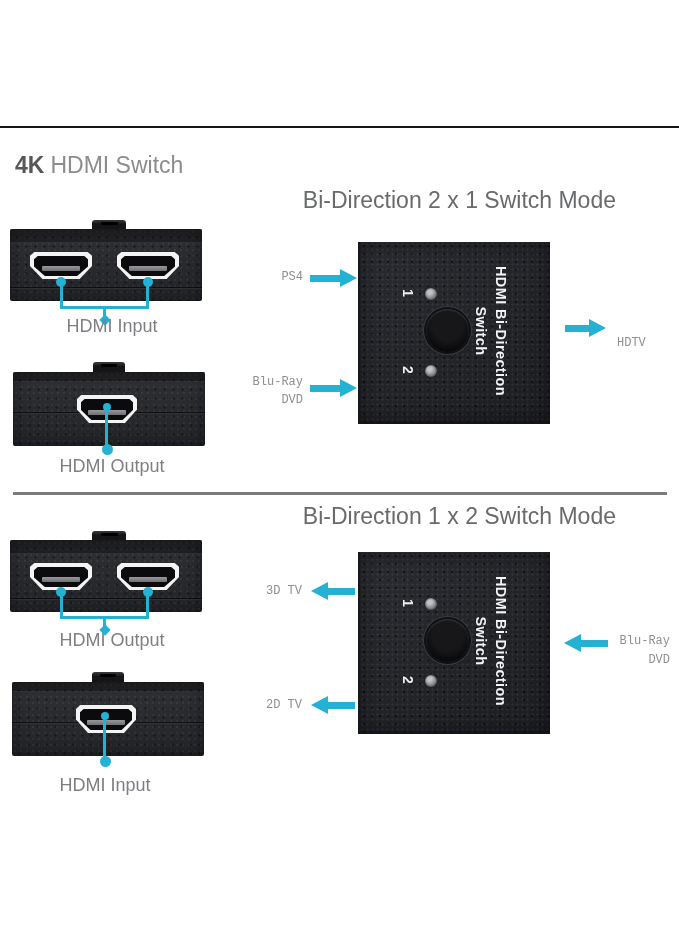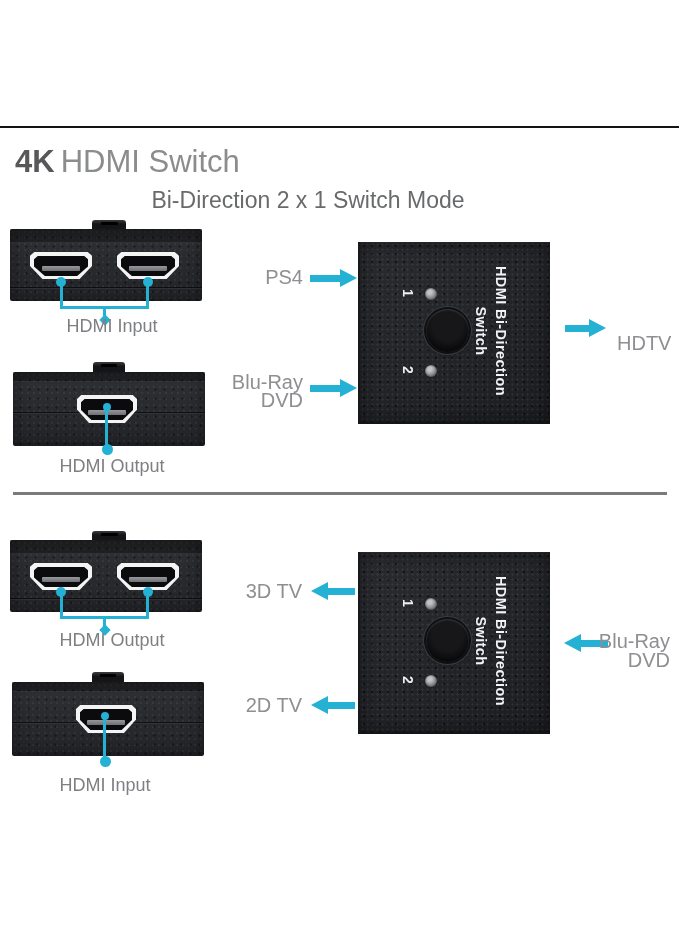--- a/index.html
+++ b/index.html
@@ -2,23 +2,23 @@
 <html><head>
 <meta charset="utf-8">
 <style>
   html,body { margin:0; padding:0; background:#ffffff; }
   .stage {
     position:relative; width:679px; height:925px; background:#ffffff;
     font-family:"Liberation Sans", sans-serif; overflow:hidden;
   }
   
   .top-rule { position:absolute; left:0; top:126px; width:679px; height:2px; background:#141414; }
-  .brand { position:absolute; left:15px; top:144px; font-size:31px; color:#8b8c8e; white-space:nowrap; }
+  .brand { position:absolute; left:15px; top:152px; font-size:23px; color:#8b8c8e; white-space:nowrap; }
   .brand-bold { color:#58585a; font-weight:bold; margin-right:6px; }
-  .sec-heading { position:absolute; left:0; width:616px; text-align:center; font-size:23px; color:#696a6c; }
+  .sec-heading { position:absolute; left:0; width:616px; text-align:right; font-size:23px; color:#696a6c; }
   .divider { position:absolute; left:13px; top:492px; width:654px; height:3px; background:#7a7b7d; }
 
   
   .device { position:absolute; width:192px; }
   .dev-tab {
     position:absolute; top:0; background:linear-gradient(180deg,#3a3b3e,#151517 40%);
     border-radius:3px 3px 0 0;
   }
   .dev-tab::after { content:""; position:absolute; left:25%; top:2px; width:50%; height:3px; background:#000; border-radius:1px; }
   .dual .dev-tab { left:82px; width:34px; height:10px; }
@@ -59,21 +59,21 @@
   .c-dot { border-radius:50%; }
   .c-diamond { transform:rotate(45deg); }
 
   
   .arrow { position:absolute; display:flex; align-items:center; height:18px; }
   .arrow .shaft { height:7px; background:#25b1d4; }
   .arrow .head-r { width:0; height:0; border-top:9px solid transparent; border-bottom:9px solid transparent; border-left:17px solid #25b1d4; }
   .arrow .head-l { width:0; height:0; border-top:9px solid transparent; border-bottom:9px solid transparent; border-right:17px solid #25b1d4; }
 
   
-  .lbl { position:absolute; color:#8e8f92; font-size:20px; line-height:19px; white-space:nowrap; }
+  .lbl { position:absolute; color:#8e8f92; font-size:12px; line-height:19px; white-space:nowrap;font-family:Liberation Mono, monospace; }
   .lbl2 { line-height:18px; }
   .lbl-r { text-align:right; }
 
   
   .switchbox { position:absolute; left:358px; width:190px; height:180px;
     background-color:#222327;
     background-image:
       radial-gradient(rgba(255,255,255,.06) 1px, transparent 1.3px),
       radial-gradient(rgba(0,0,0,.5) 1px, transparent 1.3px),
       linear-gradient(145deg,#2b2c31 0%,#232428 55%,#1d1e22 100%);
@@ -181,20 +181,21 @@
   </div>
 
   <div class="arrow" style="left:565px; top:319px;">
     <div class="shaft" style="width:24px;"></div>
     <div class="head-r"></div>
   </div>
   <div class="lbl" style="left:617px; top:334px;">HDTV</div>
 
   <div class="divider"></div>
 
+  <div class="sec-heading" style="top:503px;">Bi-Direction 1 x 2 Switch Mode</div>
 
   <div class="device dual" style="left:10px; top:531px;">
     <div class="dev-tab"></div>
     <div class="dev-body">
       <div class="dev-bevel"></div>
       <div class="dev-seam"></div>
       <div class="hdmi-port" style="left:20px;">
         <div class="port-inner">
             <div class="port-tongue"></div>
           </div>

